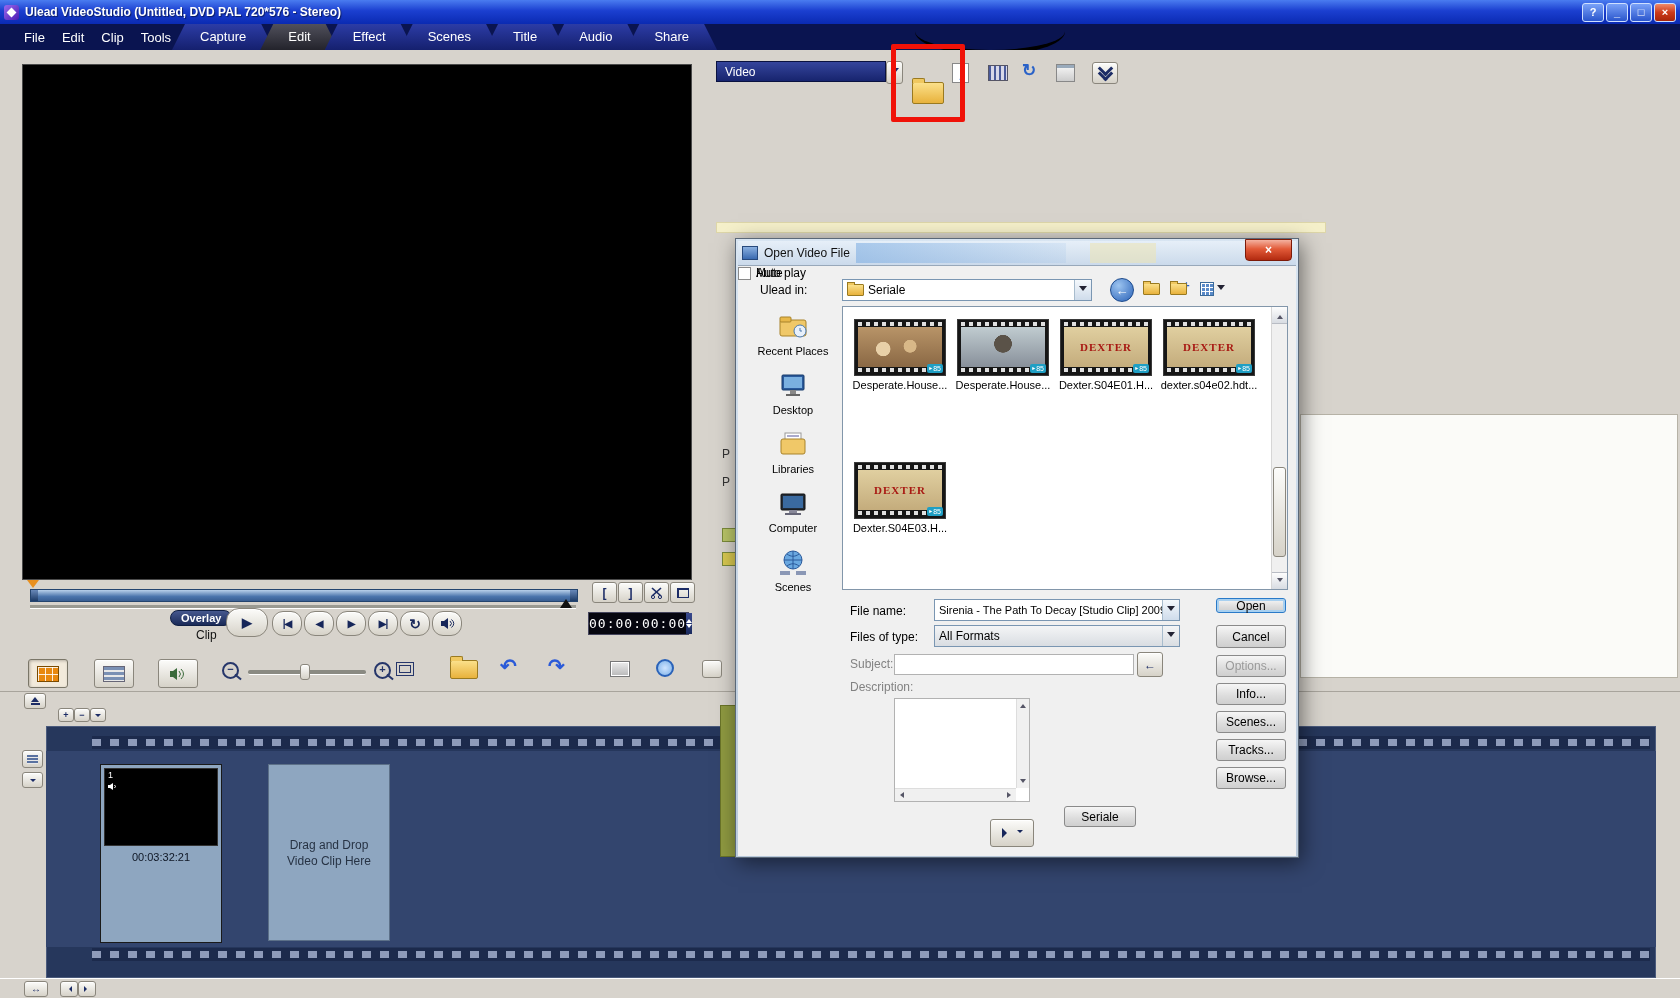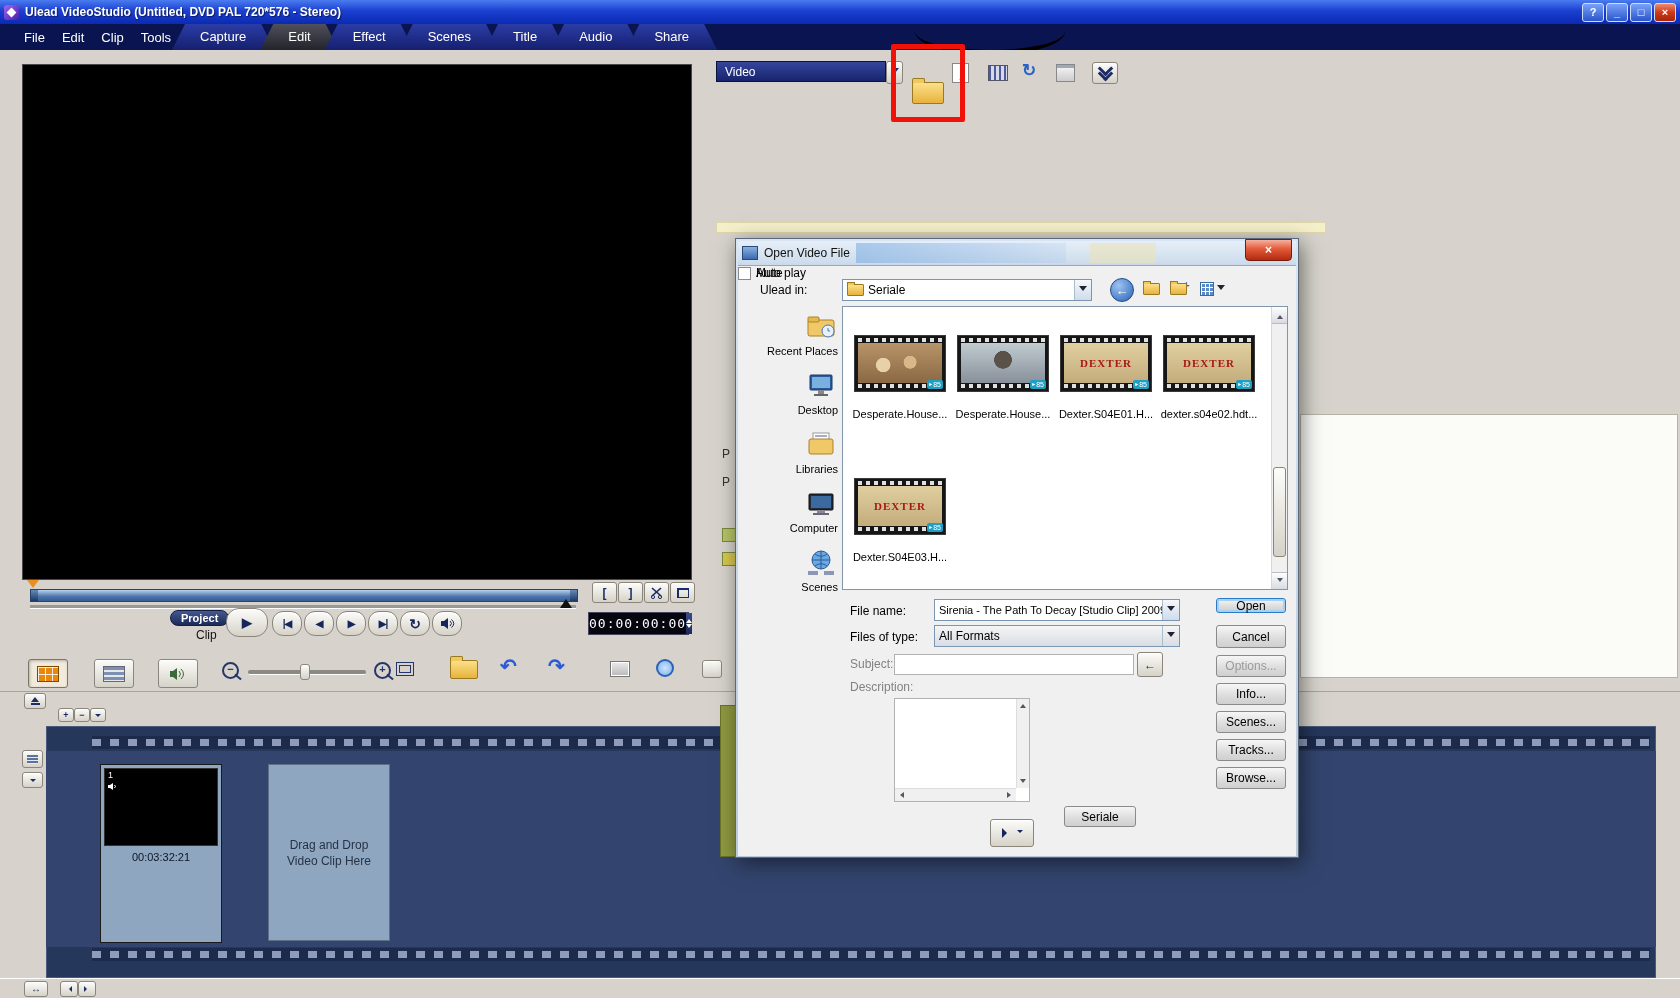--- a/index.html
+++ b/index.html
@@ -123,29 +123,29 @@
   .gray{color:#828282}
   .combo{position:absolute;background:#fff;border:1px solid #7a96b2;display:flex;align-items:stretch;box-sizing:border-box}
   .combo .val{flex:1;display:flex;align-items:center;padding-left:4px;white-space:nowrap;overflow:hidden;font-size:12px;gap:4px}
   .combo .arr{width:16px;background:linear-gradient(#f4f8fc,#cfdceb);border-left:1px solid #a8bccd;display:flex;align-items:center;justify-content:center}
   .combo.graystyle,.combo.graystyle .arr{background:linear-gradient(#f4f5f6,#d9dde2)}
   .folder-sm{position:relative;width:15px;height:10px;background:linear-gradient(#fbe08a,#e8b23c);border:1px solid #9a7a20;border-radius:1px;flex:none}
   .folder-sm::before{content:"";position:absolute;top:-3px;left:-1px;width:6px;height:2px;background:#f0c860;border:1px solid #9a7a20;border-bottom:none}
   .navbtn{position:absolute;display:flex;align-items:center;justify-content:center}
   #nav-back{left:372px;top:12px;width:22px;height:22px;border-radius:50%;border:1px solid #1c4a8c;color:#fff;font-size:13px;font-weight:bold;
     background:radial-gradient(circle at 35% 30%,#9cc4f0,#2a62b8)}
-  .place{position:absolute;left:10px;width:90px;text-align:right}
+  .place{position:absolute;left:10px;width:90px;text-align:center}
   .plabel{font-size:11px;color:#000;margin-top:1px}
   #flist{position:absolute;left:104px;top:40px;width:444px;height:282px;background:#fff;border:1px solid #8296aa;overflow:hidden}
   #fl-scroll{position:absolute;right:0;top:0;width:16px;height:100%;background:#f0f0f0;border-left:1px solid #d6d6d6;box-sizing:border-box}
   .sb-btn{height:16px;background:linear-gradient(#fdfdfd,#d8dce2);border-bottom:1px solid #b8bcc4;display:flex;align-items:center;justify-content:center}
   .sb-btn.bottom{position:absolute;bottom:0;left:0;right:0;border-top:1px solid #b8bcc4;border-bottom:none}
   #fl-thumbbar{position:absolute;left:1px;right:1px;top:160px;height:88px}
   .fitem{position:absolute;width:98px}
-  .film{position:relative;width:92px;margin:16px auto;background:#161616;border:1px solid #3a3a3a;padding:7px 2px 8px;box-sizing:border-box}
+  .film{position:relative;width:92px;margin:0 auto;background:#161616;border:1px solid #3a3a3a;padding:7px 2px 8px;box-sizing:border-box}
   .film::before,.film::after{content:"";position:absolute;left:3px;right:3px;height:4px;
     background-image:repeating-linear-gradient(90deg,#e0e0e0 0 4px,transparent 4px 8px)}
   .film::before{top:2px}.film::after{bottom:3px}
   .fimg{width:84px;height:40px;margin:0 auto;display:flex;align-items:center;justify-content:center}
   .t-people{background:radial-gradient(circle at 30% 55%,#e8d0a8 11%,transparent 12%),radial-gradient(circle at 62% 48%,#d8b888 11%,transparent 12%),linear-gradient(#b89468,#8a6844)}
   .t-man{background:radial-gradient(circle at 50% 42%,#5a5248 18%,transparent 19%),linear-gradient(#c0ccd0,#88909a)}
   .t-dexter{background:linear-gradient(#e0cfa0,#c4ac7c)}
   .t-dexter span{font-family:"Liberation Serif",serif;font-weight:bold;font-size:11px;letter-spacing:1px;color:#a81812}
   .t-sirenia{background:radial-gradient(circle at 50% 45%,#c8c8c8 8%,#555 32%,#151515 72%)}
   .badge{position:absolute;right:2px;bottom:2px;background:#1f9fc4;color:#fff;border-radius:2px;padding:0 2px;
@@ -225,21 +225,21 @@
       <line x1="2" y1="1" x2="11" y2="9" stroke="#1c2c66" stroke-width="1.6"></line>
       <line x1="11" y1="1" x2="2" y2="9" stroke="#1c2c66" stroke-width="1.6"></line>
       <circle cx="3" cy="10" r="1.6" fill="none" stroke="#1c2c66"></circle>
       <circle cx="10" cy="10" r="1.6" fill="none" stroke="#1c2c66"></circle>
     </svg>
 </div>
 <div class="trimbtn bevel" style="left:670px">
   <span style="width:10px;height:8px;border:1px solid #1c2c66;display:block;box-shadow:inset 1px 1px 0 #1c2c66"></span>
 </div>
 
-<div id="project-tag">Project</div>
+<div id="project-tag">Overlay</div>
 <div id="clip-label">Clip</div>
 
 <div class="tbtn bevel" id="btn-play" style="left:226px;top:608px;width:40px;height:27px;border-radius:13px;font-size:13px;letter-spacing:0">▶</div>
 <div class="tbtn bevel" style="left:272px">|◀</div>
 <div class="tbtn bevel" style="left:304px">◀</div>
 <div class="tbtn bevel" style="left:336px">▶</div>
 <div class="tbtn bevel" style="left:368px">▶|</div>
 <div class="tbtn bevel" style="left:400px;font-size:14px;letter-spacing:0">↻</div>
 <div class="tbtn bevel" style="left:432px">
   <svg width="15" height="13">

